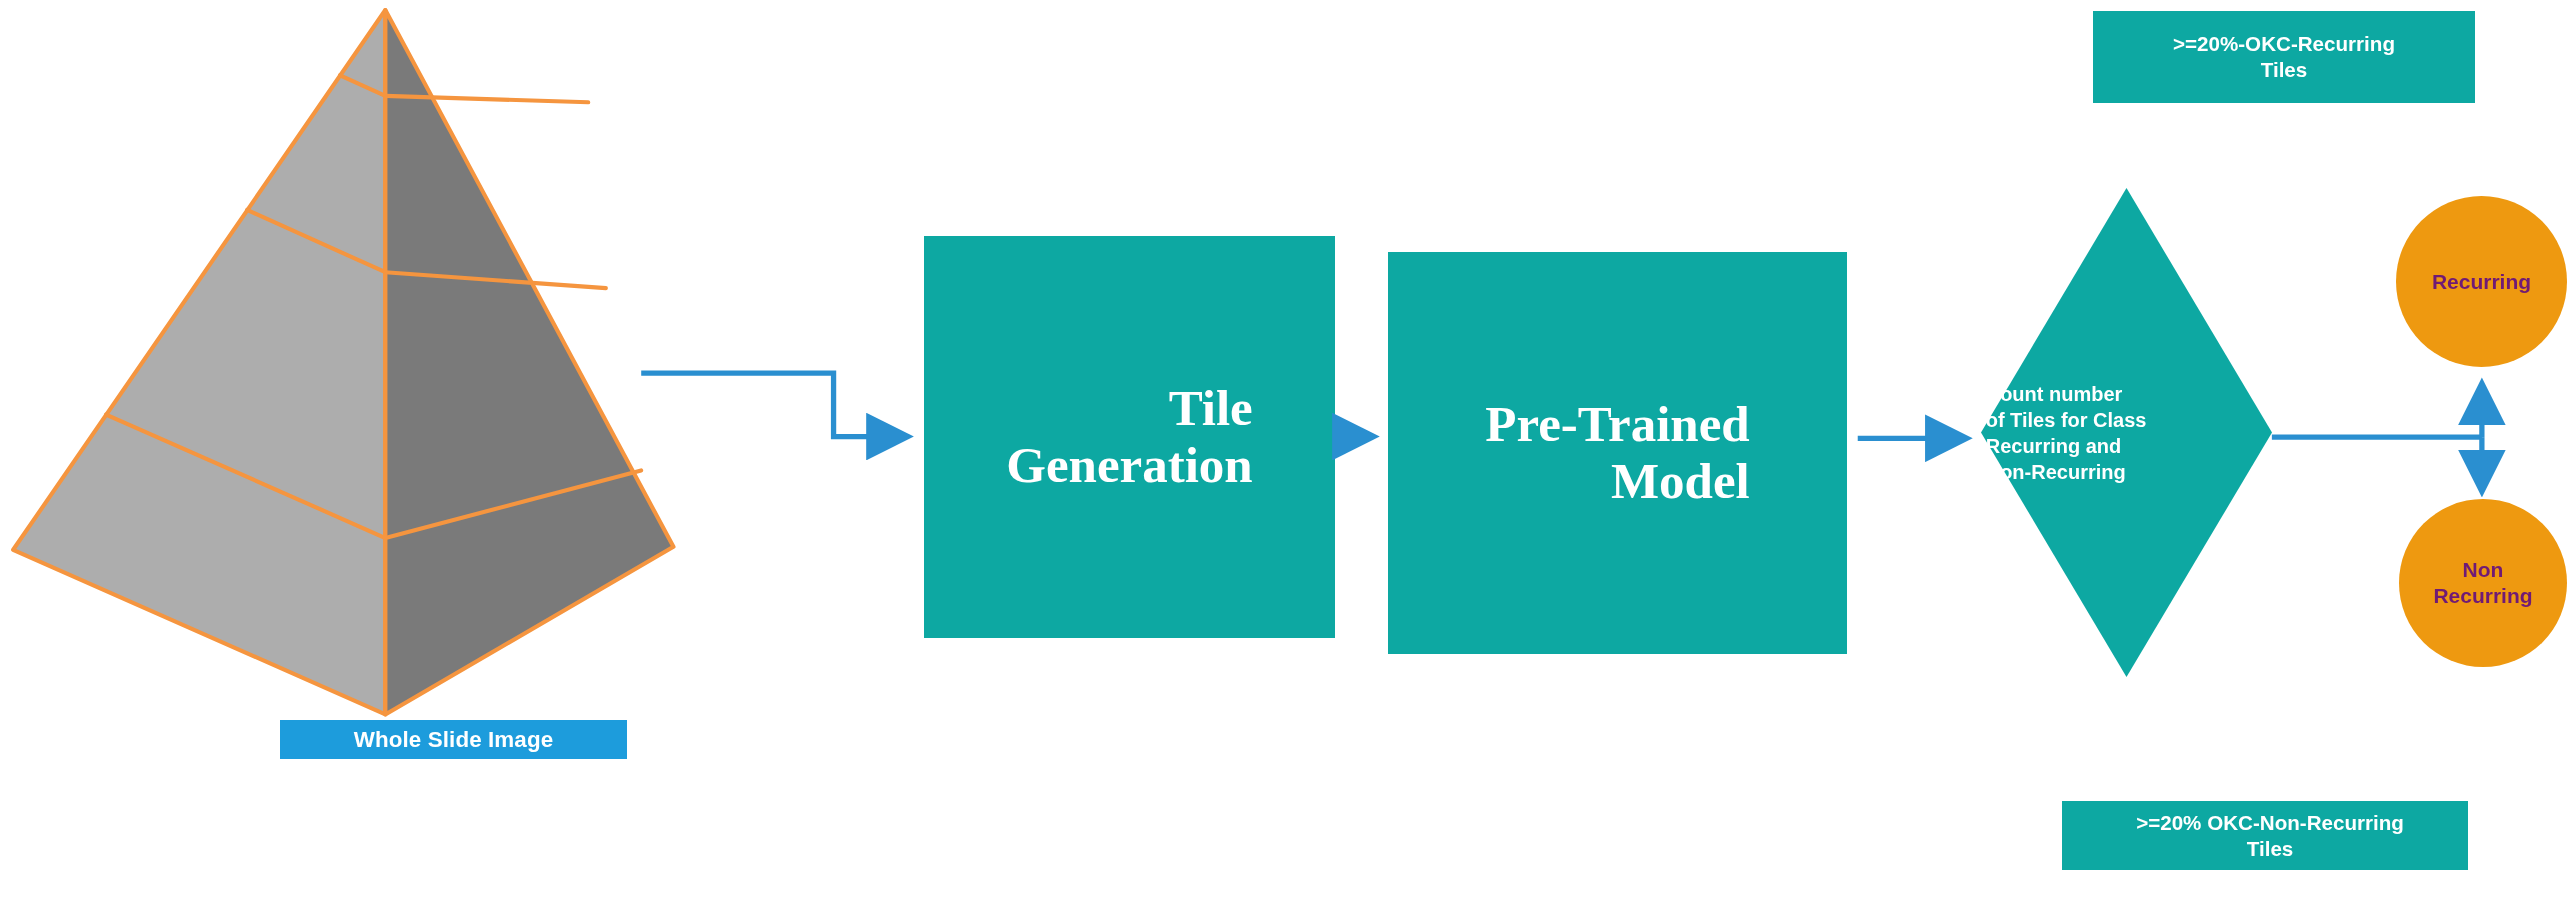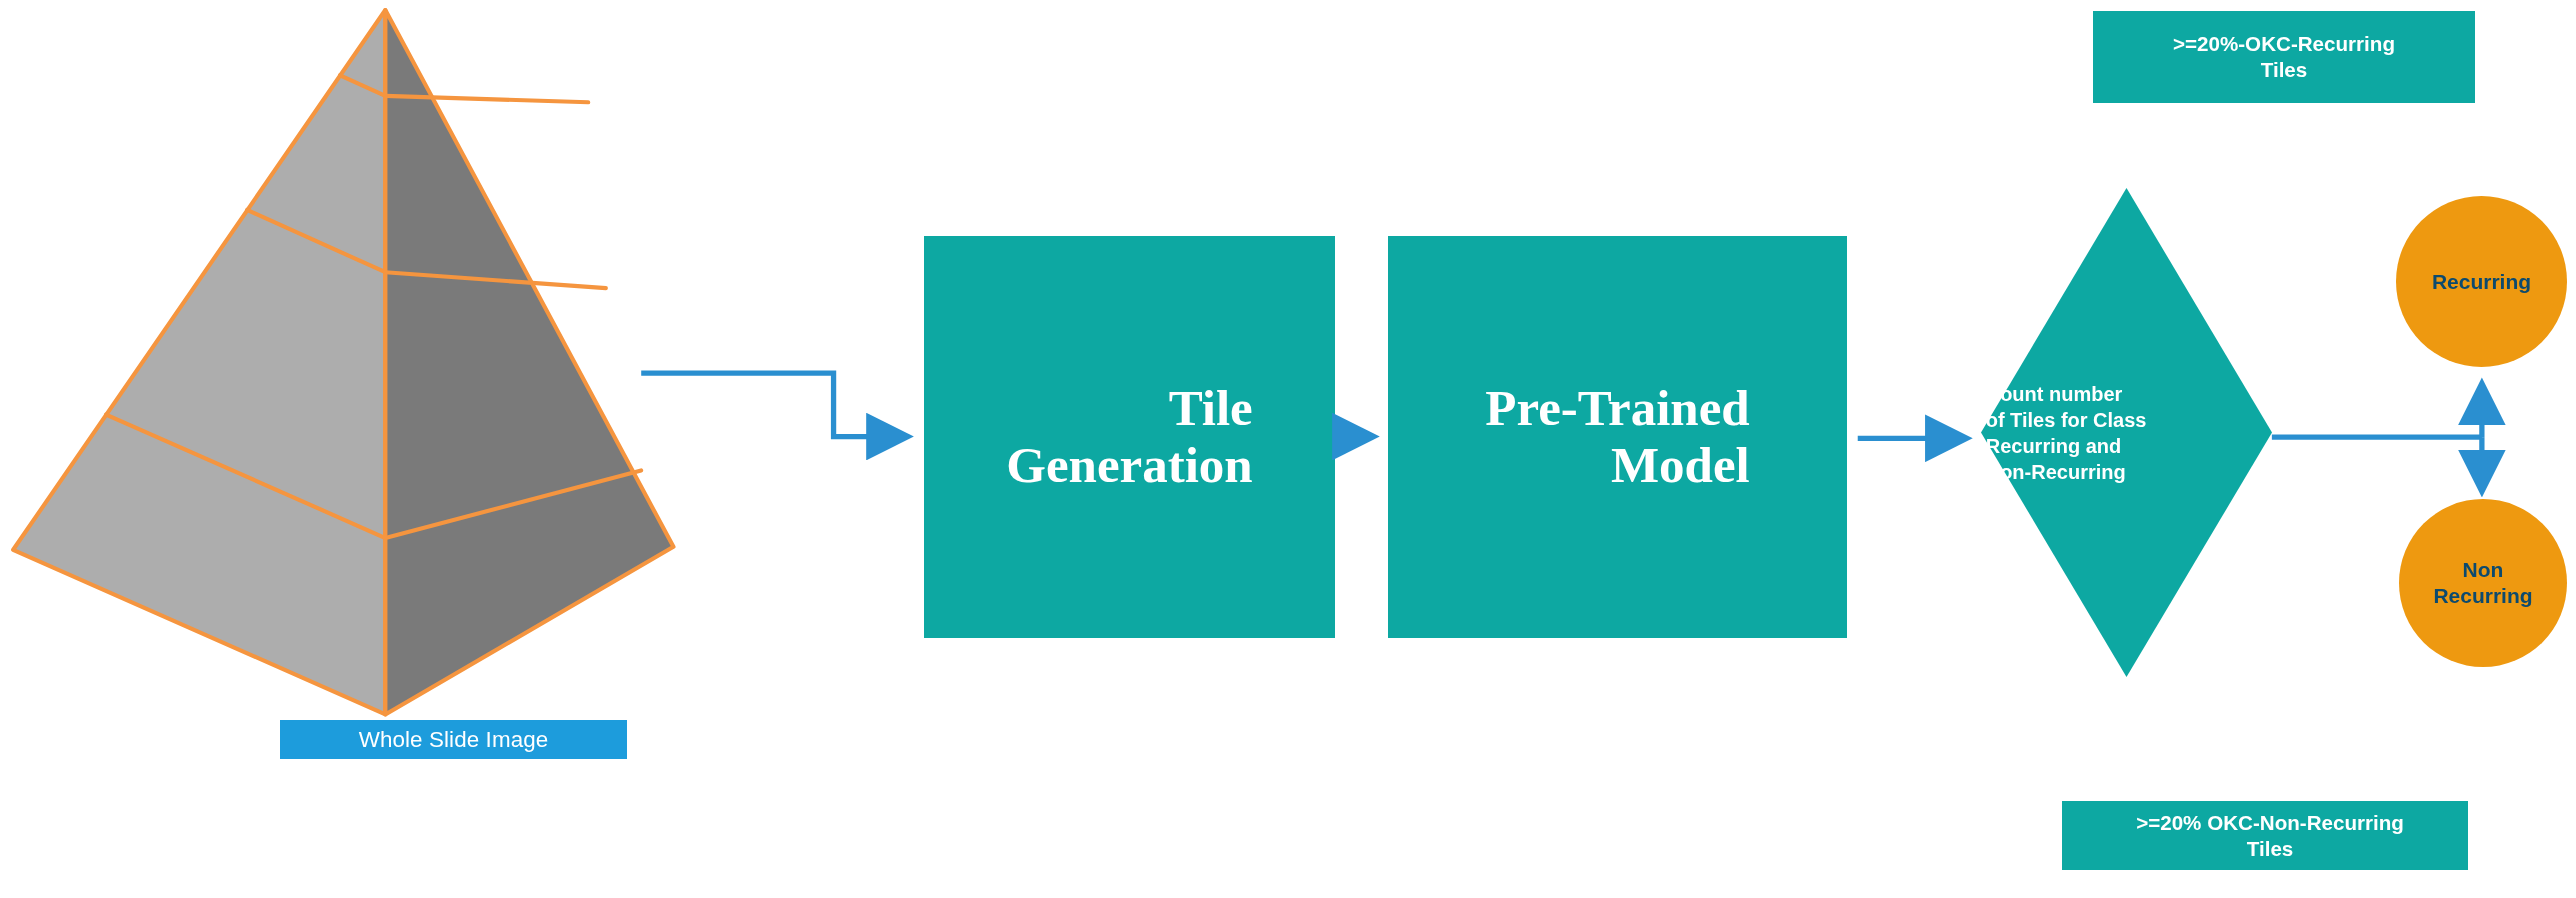--- a/index.html
+++ b/index.html
@@ -31,21 +31,21 @@
 
   
   #wsi-caption {
     left: 280px;
     top: 720px;
     width: 347px;
     height: 39px;
     background: #1D9CDC;
     color: #ffffff;
     font-size: 22.4px;
-    font-weight: normal;
+    font-weight: bold;
     line-height: 39px;
     text-align: center;
     letter-spacing: 0.1px;
     white-space: nowrap;
   }
 
   
   .proc-box {
     background: #0DA8A2;
     color: #ffffff;
@@ -61,21 +61,21 @@
     padding: 0 8.2px;
   }
   #box-tile-generation {
     left: 924px;
     top: 236px;
     width: 411px;
     height: 402px;
   }
   #box-pretrained-model {
     left: 1388px;
-    top: 236px;
+    top: 252px;
     width: 459px;
     height: 402px;
   }
 
   
   #decision-diamond {
     left: 1981px;
     top: 188px;
     width: 291px;
     height: 489px;
@@ -97,21 +97,21 @@
     font-size: 20px;
     font-weight: bold;
     line-height: 1.30;
     white-space: pre-line;
   }
 
   
   .outcome-circle {
     border-radius: 50%;
     background: #EE9910;
-    color: #0c4a6e;
+    color: #701a75;
     display: flex;
     align-items: center;
     justify-content: center;
     text-align: center;
     font-size: 21px;
     font-weight: bold;
     line-height: 1.22;
     white-space: pre-line;
   }
   #circle-recurring {

